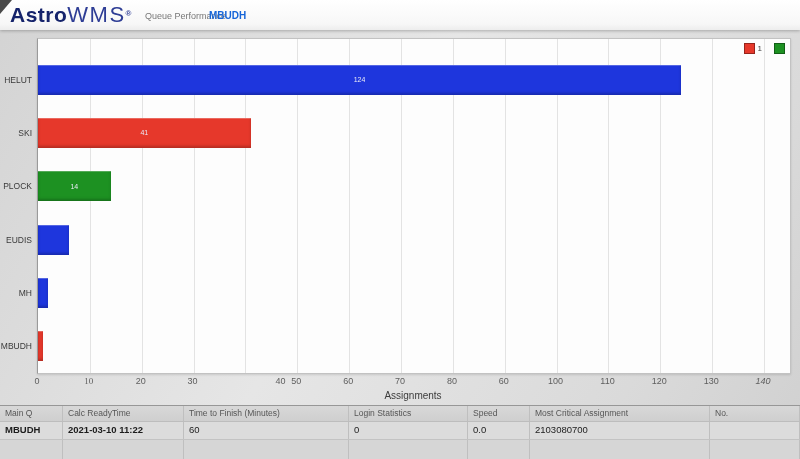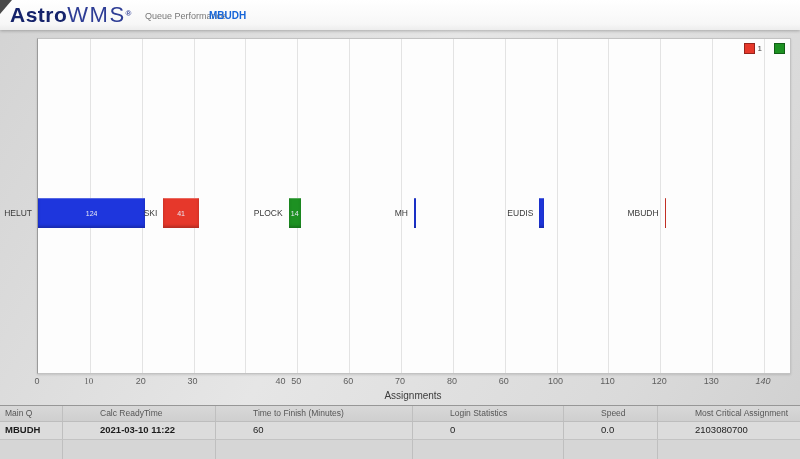--- a/index.html
+++ b/index.html
@@ -24,39 +24,39 @@
     border-top:14px solid #2a2a2a;border-right:12px solid transparent;opacity:.85;}
   
   .content{position:absolute;top:30px;left:0;right:0;bottom:0;}
   .plot{
     position:absolute;left:37px;top:8px;width:752px;height:334px;
     background:#fdfdfd;border:1px solid #c2c2c2;border-left-color:#9a9a9a;
     box-shadow:0 1px 2px rgba(0,0,0,.12);
   }
   .grid-layer,.bars-layer{position:absolute;top:0;left:0;right:0;bottom:0;}
   .gridline{position:absolute;top:0;bottom:0;width:1px;background:#e3e3e3;}
-  .bars-layer{top:14px;display:flex;}
+  .bars-layer{top:14px;display:flex;flex-direction:column;}
   .bar-row{flex:1;position:relative;}
   .bar{position:absolute;left:0;top:50%;transform:translateY(-50%);height:30px;
     display:flex;align-items:center;justify-content:center;
     box-shadow:inset 0 -2px 3px rgba(0,0,0,.22), inset 0 1px 0 rgba(255,255,255,.25);}
   .bar-value{font-size:7px;color:#e9e9f5;white-space:nowrap;overflow:hidden;}
   .bar-cat{position:absolute;right:calc(100% + 6px);top:50%;transform:translateY(-50%);
     font-size:8.5px;color:#3a3a3a;white-space:nowrap;}
   .legend{position:absolute;top:4px;right:2px;display:flex;gap:12px;align-items:center;}
   .legend-item{display:flex;gap:3px;align-items:center;}
   .legend-swatch{width:9px;height:9px;border:1px solid rgba(0,0,0,.35);}
   .legend-label{font-size:8px;color:#444;}
   .x-ticks{position:absolute;left:37px;top:346px;width:752px;height:12px;}
   .x-tick{position:absolute;transform:translateX(-50%);font-size:9px;color:#5e5e5e;}
   .x-axis-label{position:absolute;left:37px;top:360px;width:752px;text-align:center;
     font-size:10px;color:#3c3c3c;}
   
   .queue-table{position:absolute;left:0;right:0;bottom:0;height:53px;border-top:1px solid #979797;}
-  .t-row{display:grid;box-sizing:border-box;gap:32px;}
+  .t-row{display:grid;box-sizing:border-box;}
   .t-row-header{height:16px;background:linear-gradient(#d8d8d8,#cfcfcf);border-bottom:1px solid #bdbdbd;}
   .t-row-values{height:18px;background:#dcdcdc;border-bottom:1px solid #c3c3c3;}
   .t-row-empty{height:19px;background:#d6d6d6;}
   .t-cell{box-sizing:border-box;padding:2px 5px 0 5px;border-right:1px solid #bfbfbf;
     white-space:nowrap;overflow:hidden;}
   .t-row-header .t-cell{font-size:8.5px;color:#565656;}
   .t-row-values .t-cell{font-size:9.5px;color:#1c1c1c;}
   .t-cell.right{text-align:left;}
   .t-cell.bold{font-weight:700;}
 </style>
@@ -103,28 +103,28 @@
             <span class="bar-value">41</span>
           </div>
         </div>
         <div class="bar-row">
           <span class="bar-cat">PLOCK</span>
           <div class="bar" style="width: 9.65517%; background: rgb(29, 145, 34);">
             <span class="bar-value">14</span>
           </div>
         </div>
         <div class="bar-row">
-          <span class="bar-cat">MH</span>
-          <div class="bar" style="width: 1.37931%; background: rgb(30, 54, 221);">
+          <span class="bar-cat">EUDIS</span>
+          <div class="bar" style="width: 4.13793%; background: rgb(30, 54, 221);">
             <span class="bar-value"></span>
           </div>
         </div>
         <div class="bar-row">
-          <span class="bar-cat">EUDIS</span>
-          <div class="bar" style="width: 4.13793%; background: rgb(30, 54, 221);">
+          <span class="bar-cat">MH</span>
+          <div class="bar" style="width: 1.37931%; background: rgb(30, 54, 221);">
             <span class="bar-value"></span>
           </div>
         </div>
         <div class="bar-row">
           <span class="bar-cat">MBUDH</span>
           <div class="bar" style="width: 0.689655%; background: rgb(230, 56, 43);">
             <span class="bar-value"></span>
           </div>
         </div>
       </div>

